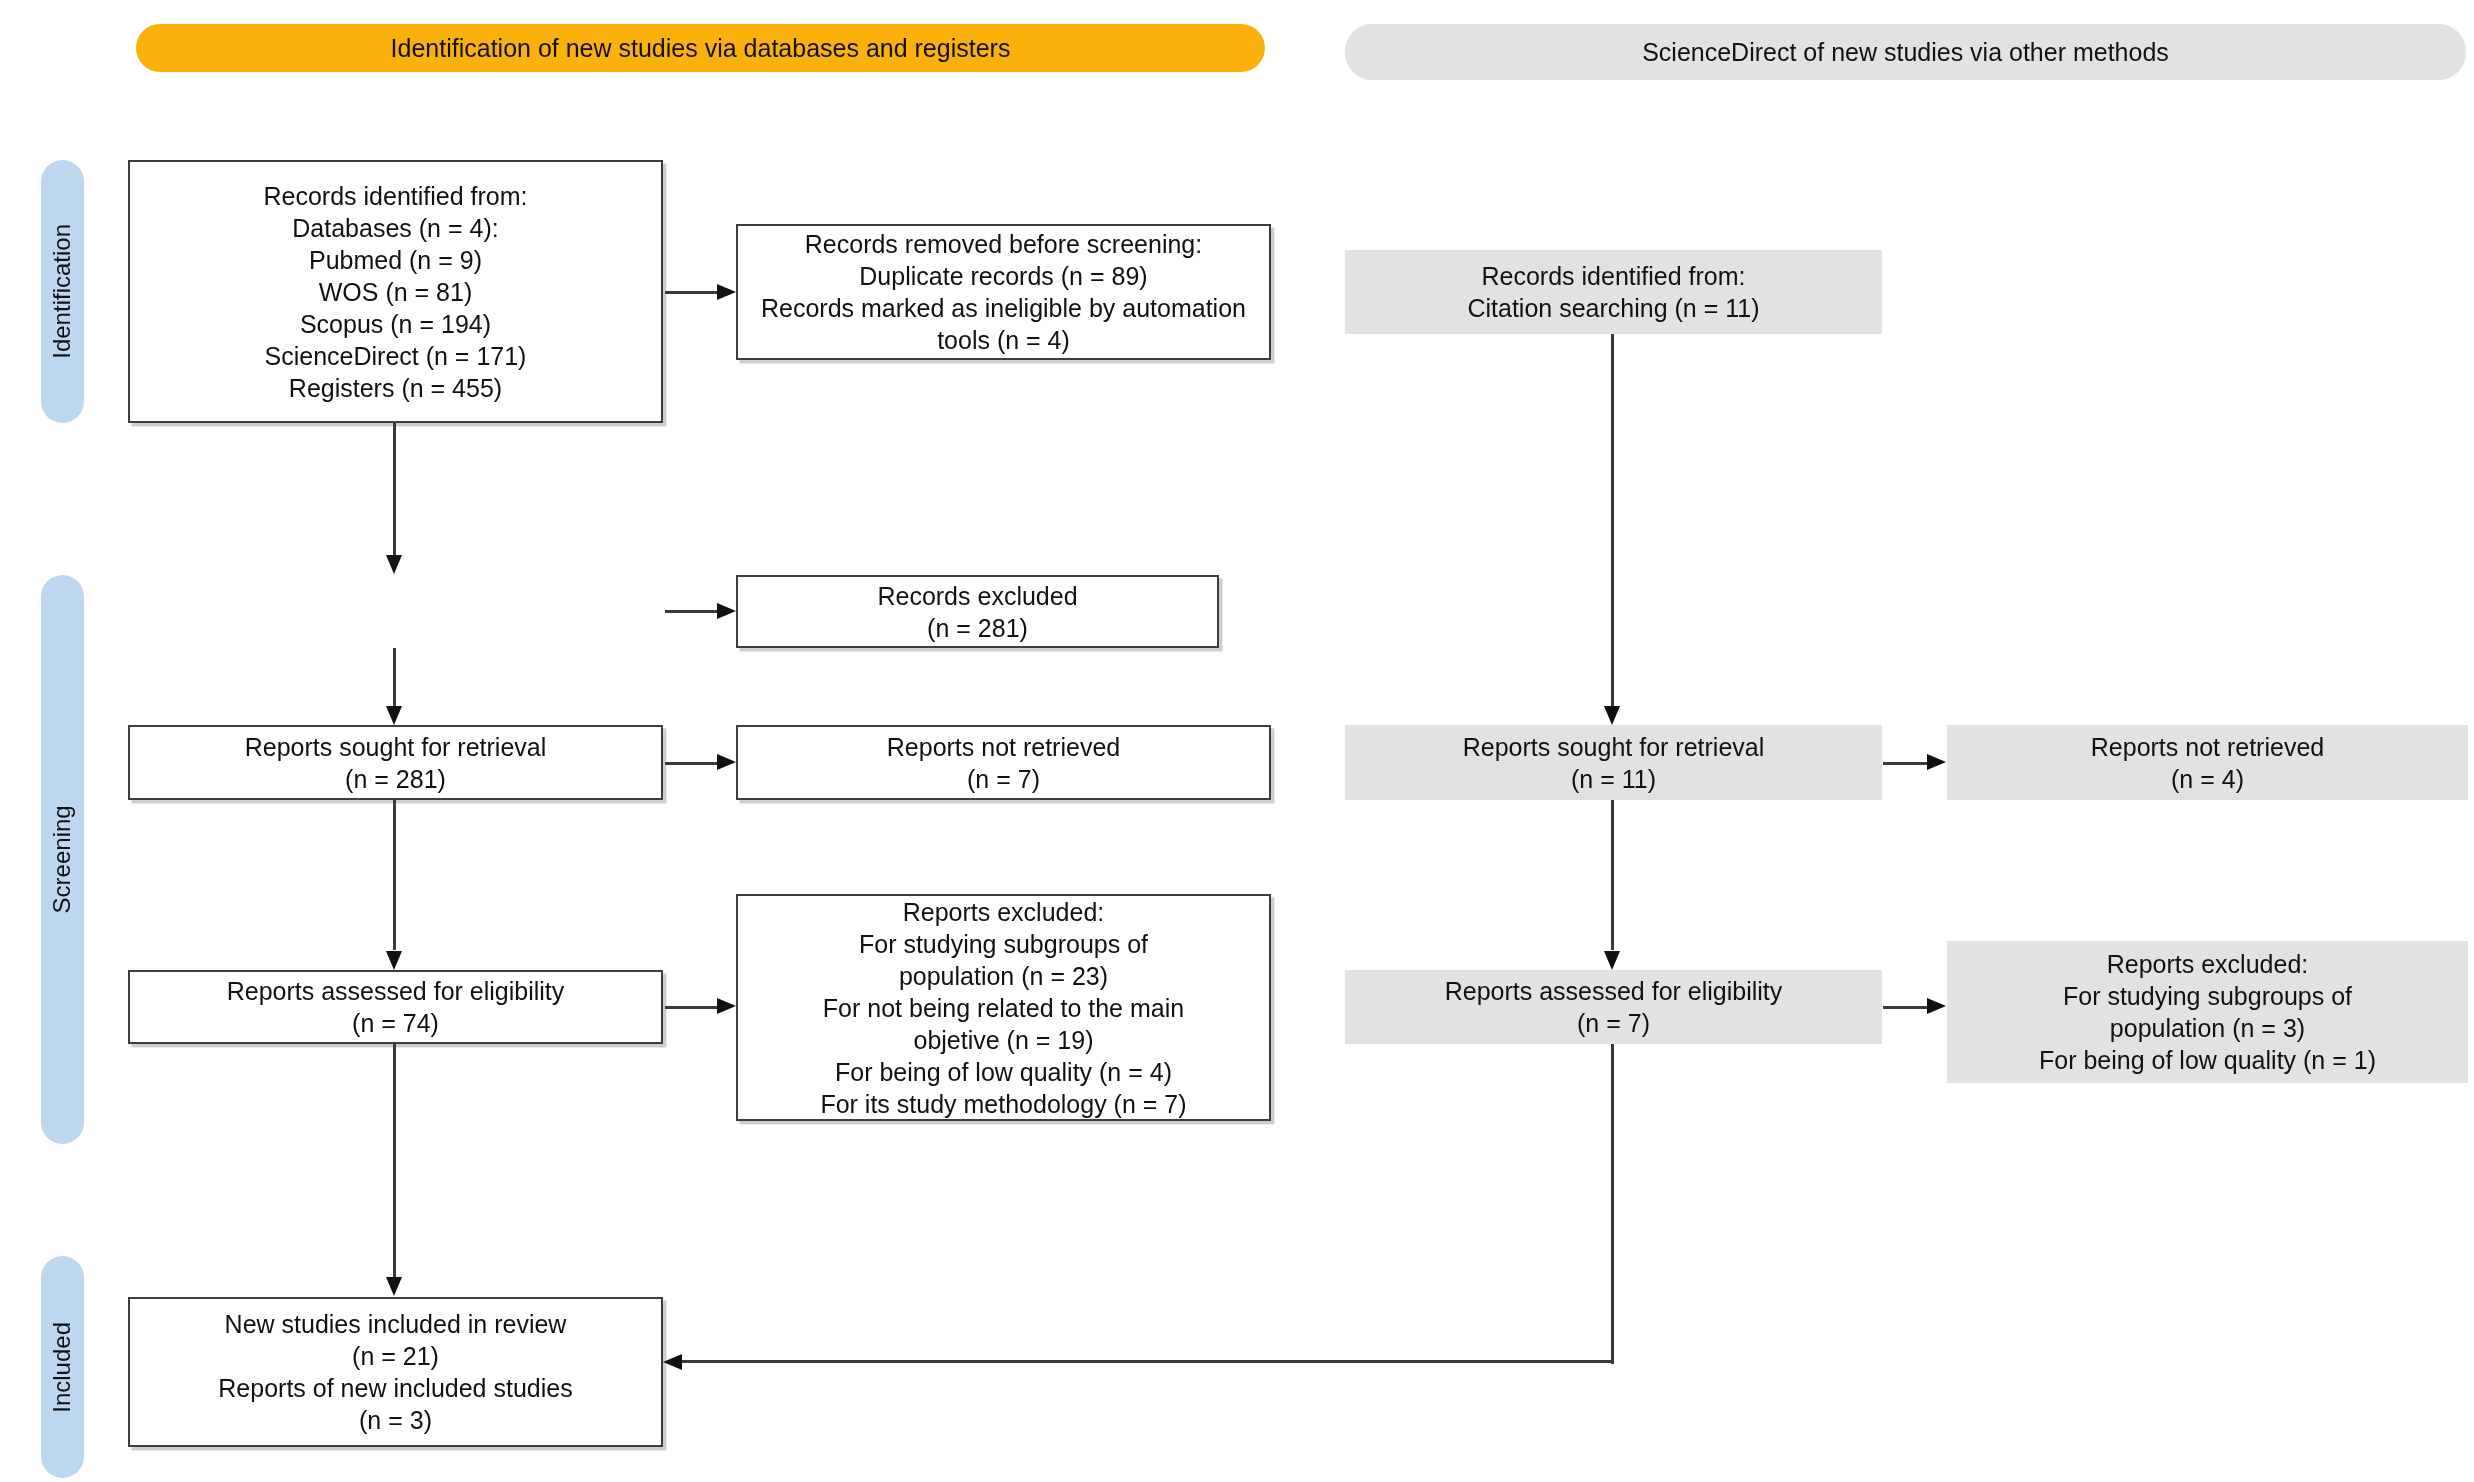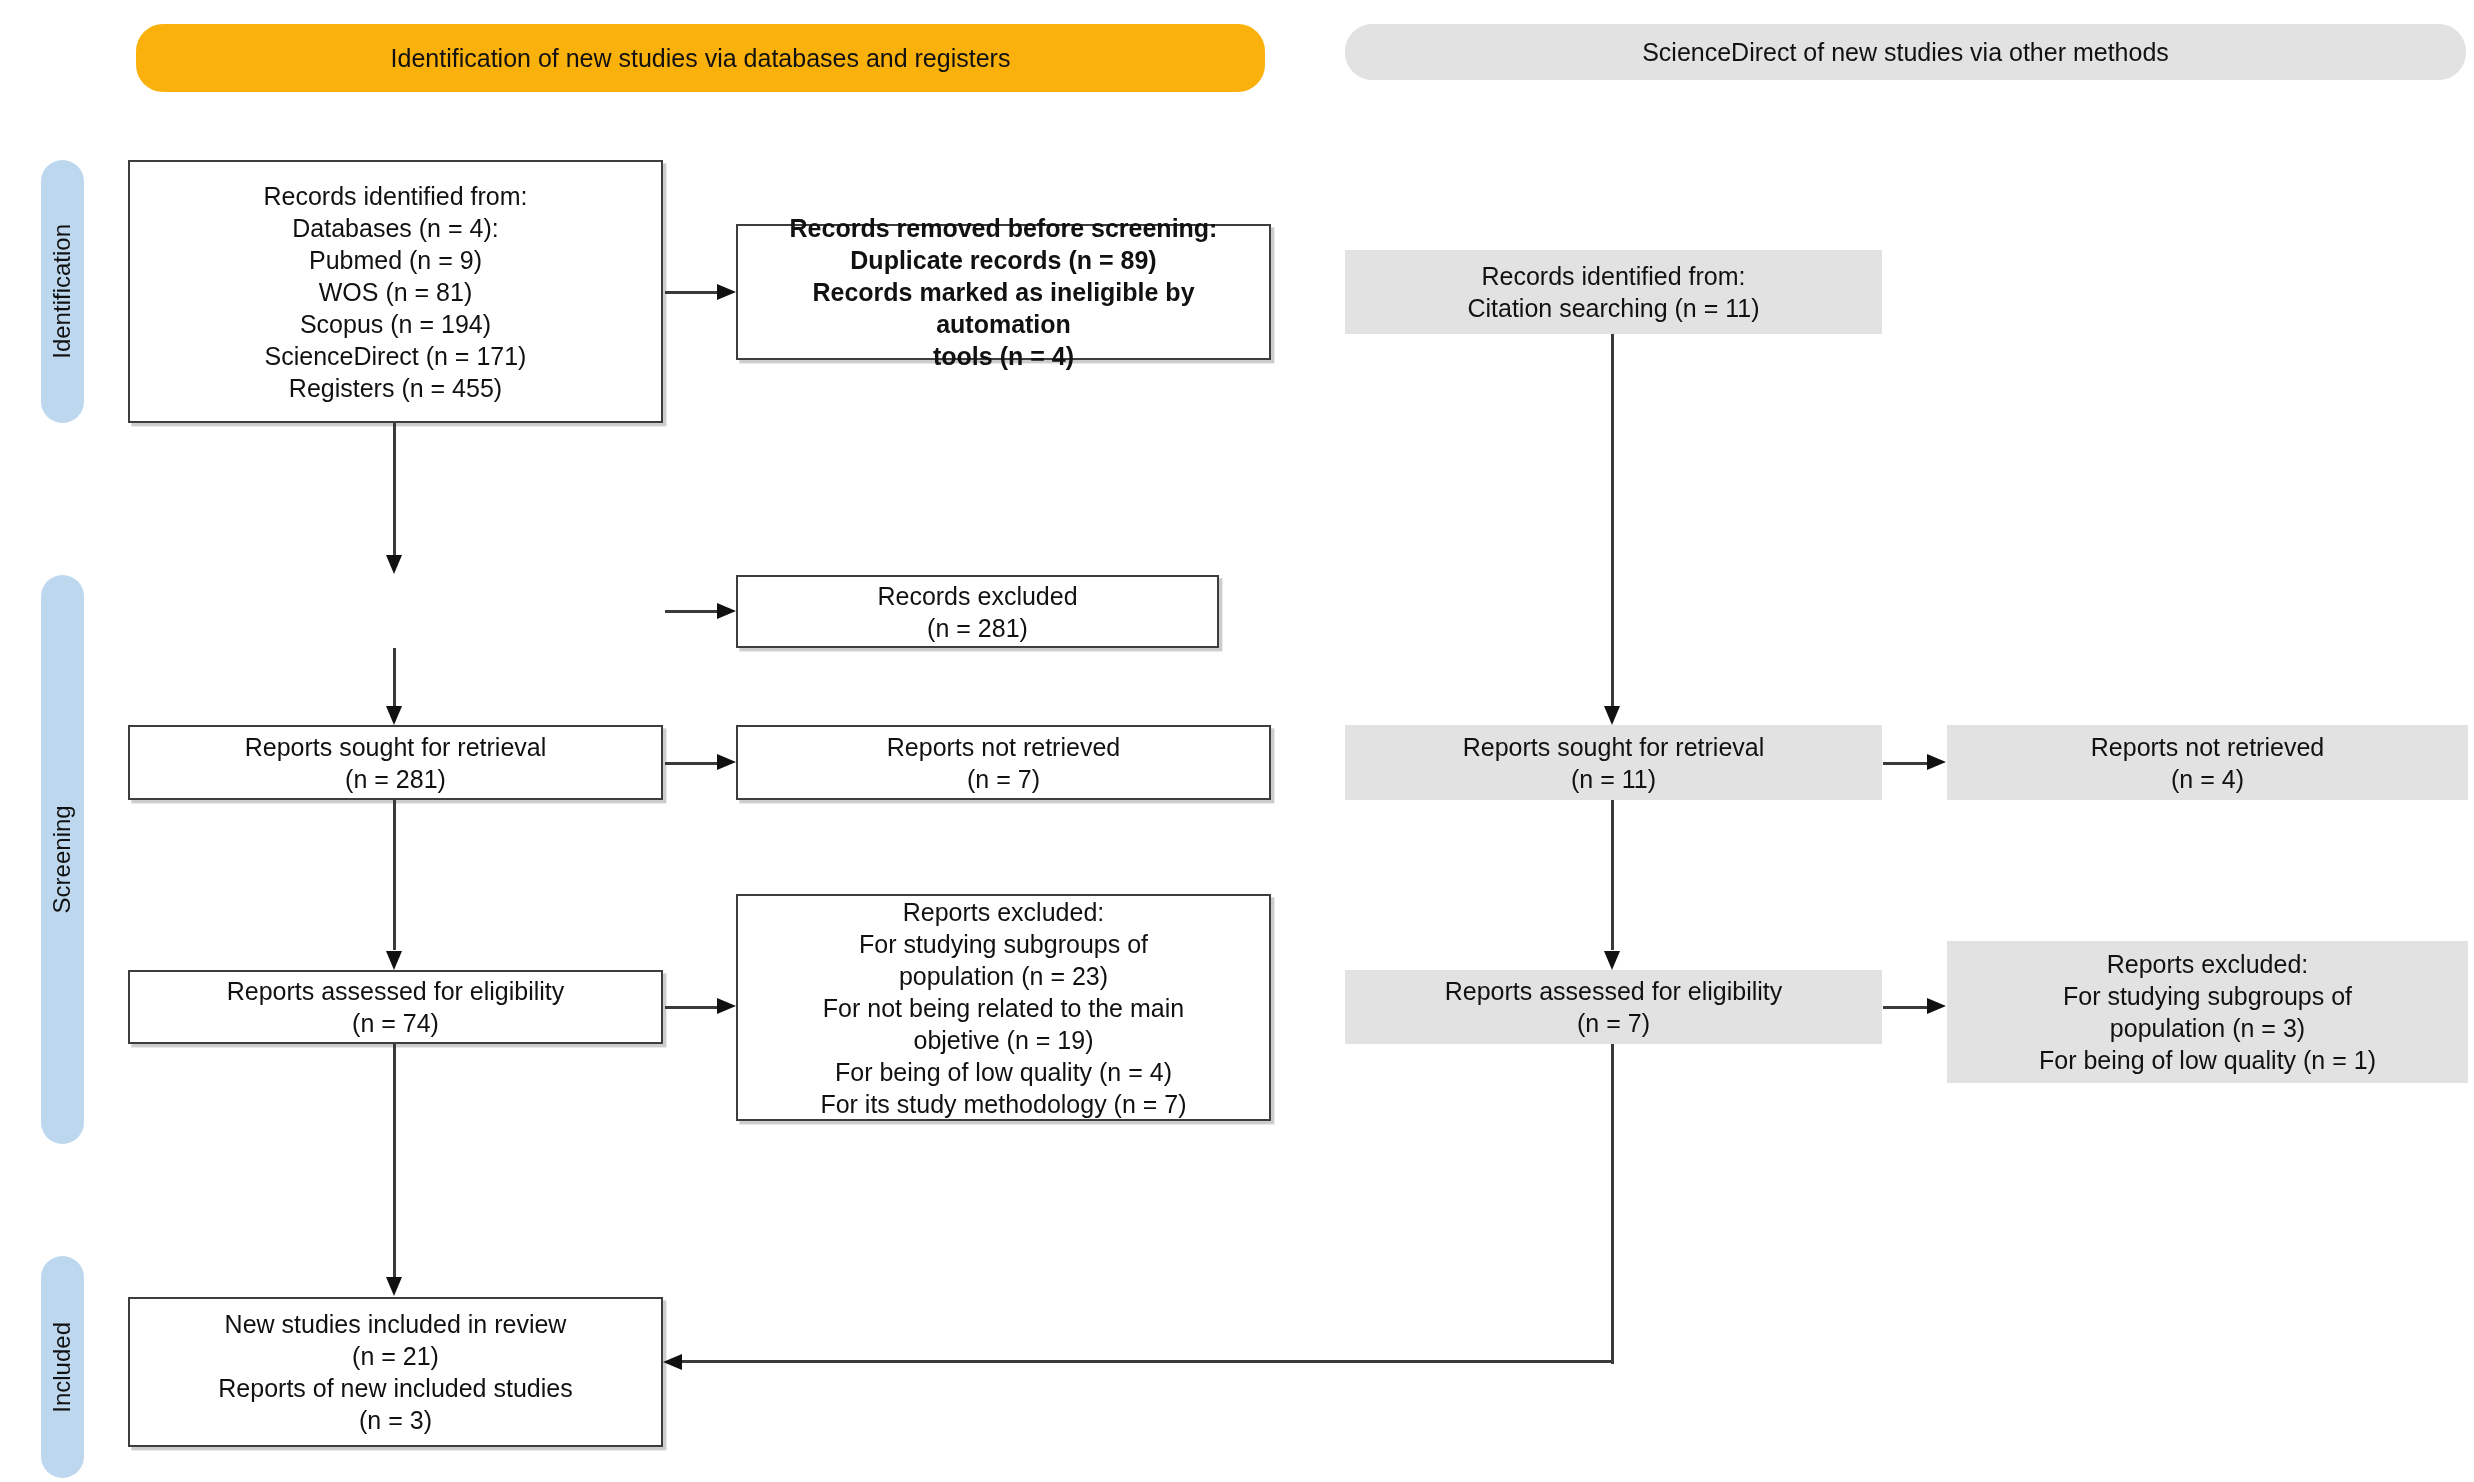--- a/index.html
+++ b/index.html
@@ -89,41 +89,41 @@
     border-top: 8.5px solid transparent;
     border-bottom: 8.5px solid transparent;
     border-right: 19.3px solid #111111;
   }
 </style>
 </head>
 <body>
 
 <div class="canvas">
 
-  <div class="banner yellow" style="left:136px; top:24px; width:1129px; height:68px;">Identification of new studies via databases and registers</div>
+  <div class="banner yellow" style="left:136px; top:24px; width:1129px; height:48px;">Identification of new studies via databases and registers</div>
   <div class="banner gray" style="left:1345px; top:24px; width:1121px; height:56px;">ScienceDirect of new studies via other methods</div>
 
   <div class="stage-pill" style="left:41px; top:160px; width:43px; height:263px;">
     <span>Identification</span>
   </div>
   <div class="stage-pill" style="left:41px; top:575px; width:43px; height:569px;">
     <span>Screening</span>
   </div>
   <div class="stage-pill" style="left:41px; top:1256px; width:43px; height:222px;">
     <span>Included</span>
   </div>
 
   <div class="wbox" style="left:128px; top:160px; width:535px; height:263px;">Records identified from:
 Databases (n = 4):
 Pubmed (n = 9)
 WOS (n = 81)
 Scopus (n = 194)
 ScienceDirect (n = 171)
 Registers (n = 455)</div>
-  <div class="wbox" style="left:736px; top:224px; width:535px; height:136px;font-weight:bold;">Records removed before screening:
+  <div class="wbox" style="left:736px; top:224px; width:535px; height:136px;">Records removed before screening:
 Duplicate records (n = 89)
 Records marked as ineligible by automation
 tools (n = 4)</div>
   <div class="wbox" style="left:736px; top:575px; width:483px; height:73px;">Records excluded
 (n = 281)</div>
   <div class="wbox" style="left:128px; top:725px; width:535px; height:75px;">Reports sought for retrieval
 (n = 281)</div>
   <div class="wbox" style="left:736px; top:725px; width:535px; height:75px;">Reports not retrieved
 (n = 7)</div>
   <div class="wbox" style="left:128px; top:970px; width:535px; height:74px;">Reports assessed for eligibility

